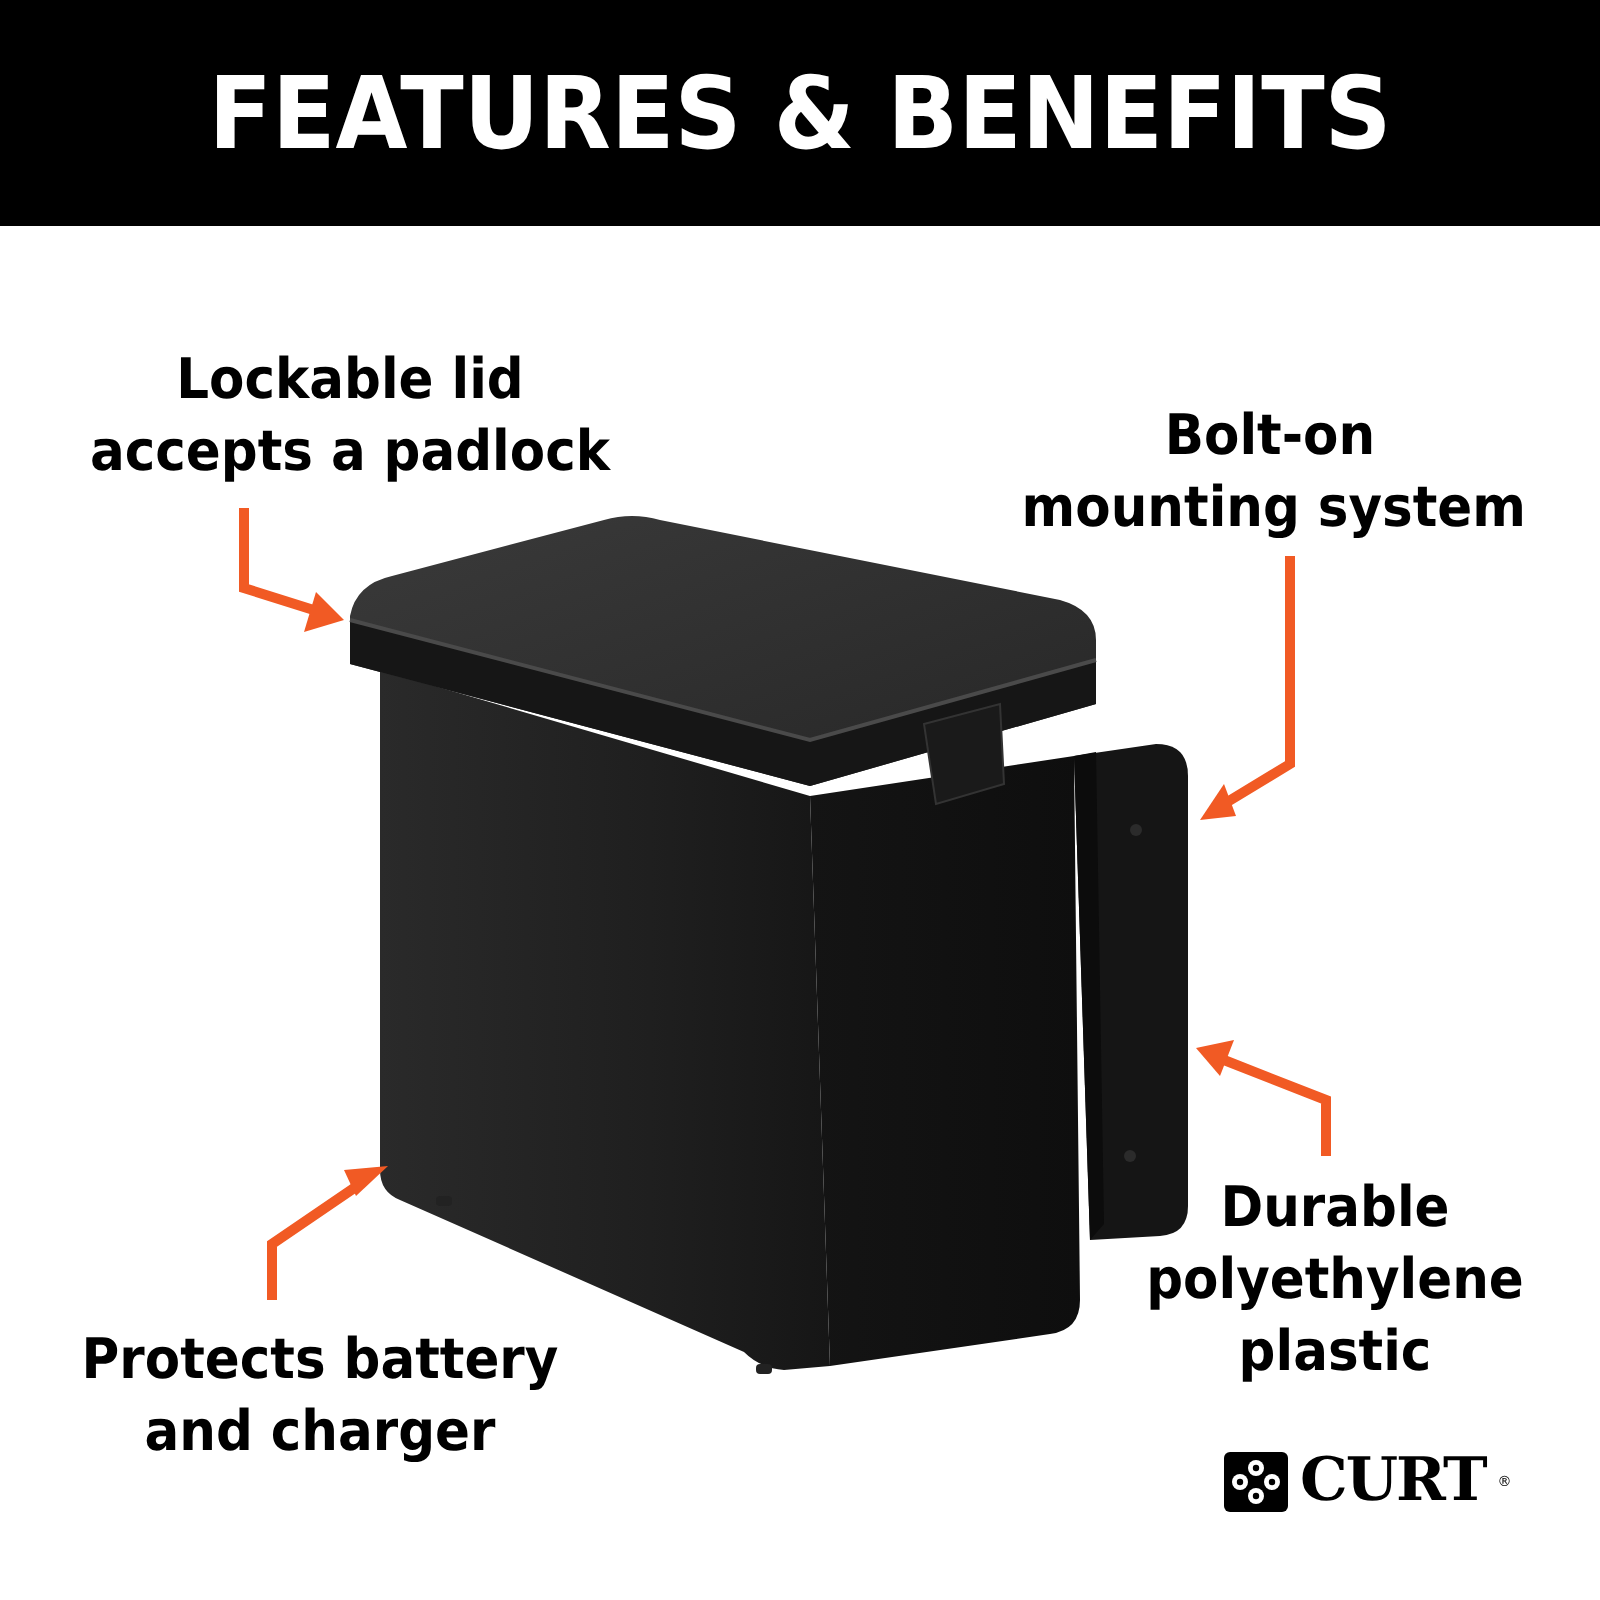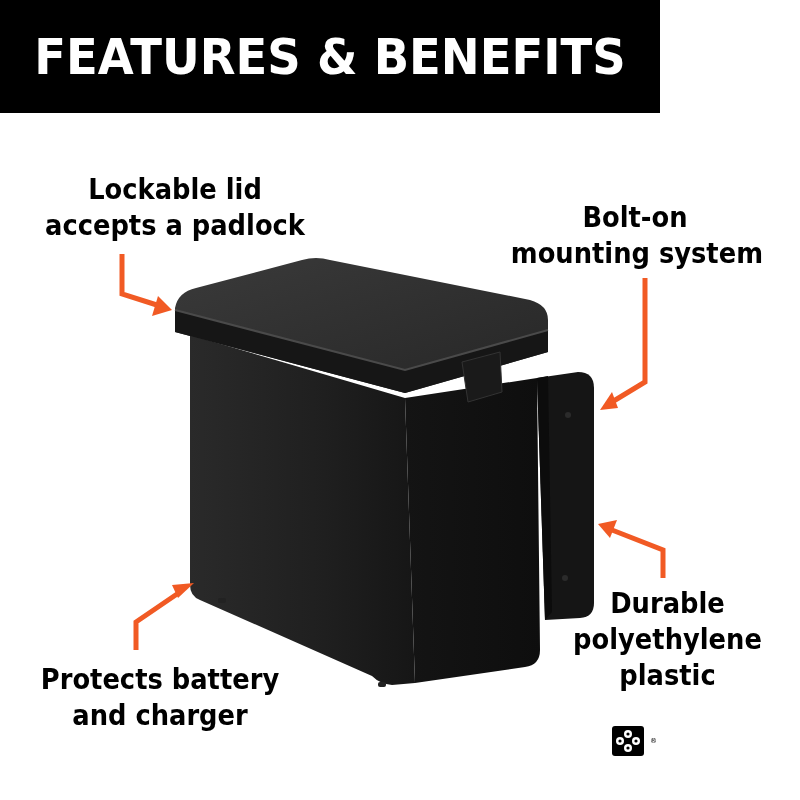--- a/index.html
+++ b/index.html
@@ -1,18 +1,18 @@
 <!DOCTYPE html>
 <html><head>
 <meta charset="utf-8">
 <style>
   html, body { margin:0; padding:0; }
   body { width:800px; height:800px; background:#ffffff; position:relative; overflow:hidden;
          font-family:"DejaVu Sans", sans-serif; }
-  .banner { position:absolute; left:0; top:0; width:660px; height:113px; background:#000; display:flex;
+  .banner { position:absolute; left:0; top:0; width:800px; height:113px; background:#000; display:flex;
             align-items:center; justify-content:center; }
   .banner h1 { margin:0; color:#fff; font-family:"DejaVu Sans", sans-serif; font-weight:bold; font-size:50px;
                letter-spacing:0px; transform:scaleX(0.93); }
   .callout { position:absolute; color:#000; font-weight:bold; font-family:"DejaVu Sans", sans-serif;
              font-size:28px; line-height:36px; text-align:center; transform:scaleX(0.92); }
   .callout div { white-space:nowrap; }
   svg.overlay { position:absolute; left:0; top:0; }
   .logo { position:absolute; left:612px; top:726px; display:flex; align-items:center; gap:6px; }
   .logo .word { font-family:"DejaVu Serif", serif; font-weight:bold; font-size:30px; color:#000;
                 letter-spacing:-1px; line-height:30px; }
@@ -111,14 +111,15 @@
       <circle cx="8" cy="15" r="4"></circle>
       <circle cx="24" cy="15" r="4"></circle>
     </g>
     <g fill="#000">
       <circle cx="16" cy="8" r="1.6"></circle>
       <circle cx="16" cy="22" r="1.6"></circle>
       <circle cx="8" cy="15" r="1.6"></circle>
       <circle cx="24" cy="15" r="1.6"></circle>
     </g>
   </svg>
+  <span class="word">CURT</span>
   <span class="reg">®</span>
 </div>
 
 </body></html>

